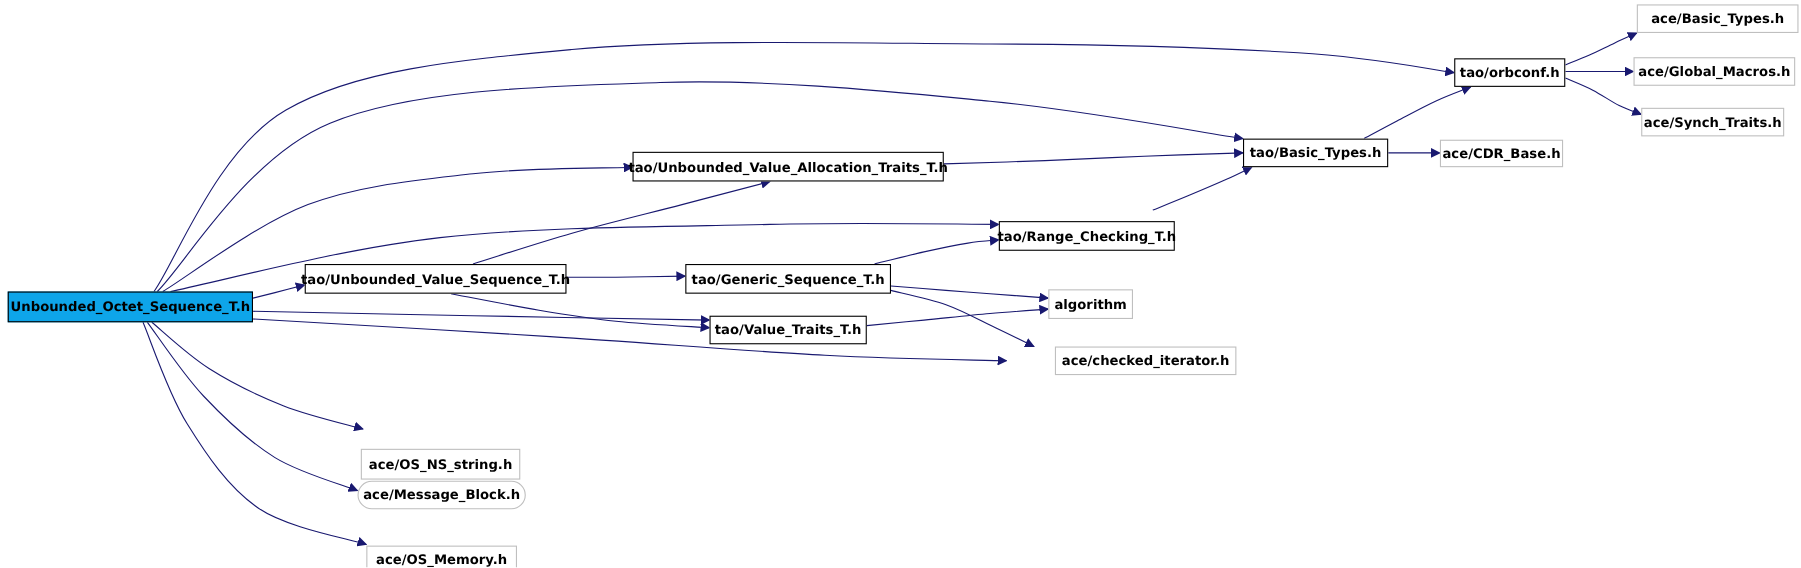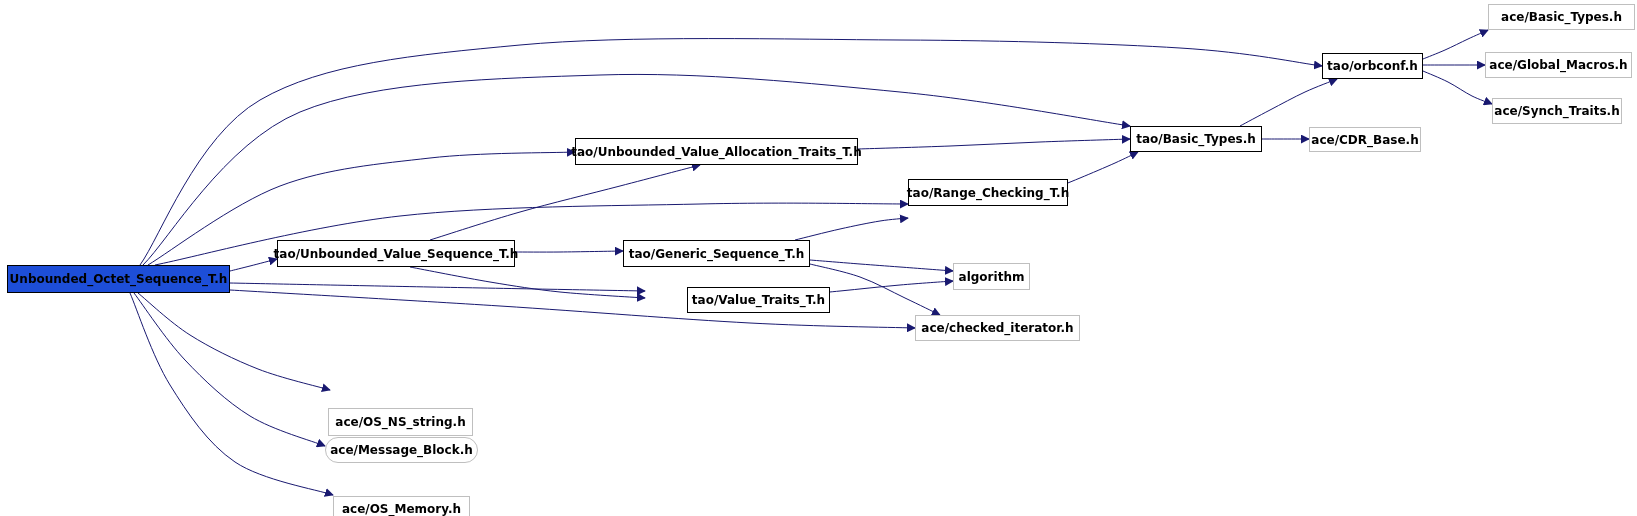--- a/index.html
+++ b/index.html
@@ -56,28 +56,28 @@
         <path d="M1048,191 C1053.3333333333333,188.83333333333334 1068.8333333333333,182.66666666666666 1080,178 C1091.1666666666667,173.33333333333334 1105.3333333333333,167.33333333333334 1115,163 C1124.6666666666667,158.66666666666666 1134.1666666666667,153.83333333333334 1138,152" class="edge" stroke="#191970" marker-end="url(#arrow)"></path>
         <path d="M858,149 C873.3333333333334,148.5 919.6666666666666,147.16666666666666 950,146 C980.3333333333334,144.83333333333334 1010,143.16666666666666 1040,142 C1070,140.83333333333334 1115,139.5 1130,139" class="edge" stroke="#191970" marker-end="url(#arrow)"></path>
         <path d="M1240,126 C1245,123.33333333333333 1259.1666666666667,115.66666666666667 1270,110 C1280.8333333333333,104.33333333333333 1293.8333333333333,97.16666666666667 1305,92 C1316.1666666666667,86.83333333333333 1331.6666666666667,81.16666666666667 1337,79" class="edge" stroke="#191970" marker-end="url(#arrow)"></path>
         <path d="M1262,139 C1265,139 1272.1666666666667,139 1280,139 C1287.8333333333333,139 1304.1666666666667,139 1309,139" class="edge" stroke="#191970" marker-end="url(#arrow)"></path>
         <path d="M1423,59 C1426.6666666666667,57.5 1437.5,53.333333333333336 1445,50 C1452.5,46.666666666666664 1460.8333333333333,42.333333333333336 1468,39 C1475.1666666666667,35.666666666666664 1484.6666666666667,31.5 1488,30" class="edge" stroke="#191970" marker-end="url(#arrow)"></path>
         <path d="M1423,65 C1427.5,65 1439.6666666666667,65 1450,65 C1460.3333333333333,65 1479.1666666666667,65 1485,65" class="edge" stroke="#191970" marker-end="url(#arrow)"></path>
         <path d="M1423,71 C1427.1666666666667,72.83333333333333 1439.8333333333333,77.83333333333333 1448,82 C1456.1666666666667,86.16666666666667 1464.6666666666667,92.33333333333333 1472,96 C1479.3333333333333,99.66666666666667 1488.6666666666667,102.66666666666667 1492,104" class="edge" stroke="#191970" marker-end="url(#arrow)"></path>
       </g>
   </svg>
   <div id="node-layer">
-      <div class="node main" style="left: 7px; top: 265px; width: 223px; height: 28px; background: #1d4ed8;">Unbounded_Octet_Sequence_T.h</div>
+      <div class="node main" style="left: 7px; top: 265px; width: 223px; height: 28px; background: #0ea5e9;">Unbounded_Octet_Sequence_T.h</div>
       <div class="node internal" style="left: 277px; top: 240px; width: 238px; height: 27px; text-align: center;">tao/Unbounded_Value_Sequence_T.h</div>
       <div class="node internal" style="left: 575px; top: 138px; width: 283px; height: 27px;">tao/Unbounded_Value_Allocation_Traits_T.h</div>
       <div class="node internal" style="left: 623px; top: 240px; width: 187px; height: 27px;">tao/Generic_Sequence_T.h</div>
-      <div class="node internal" style="left: 645px; top: 287px; width: 143px; height: 26px; margin-left: 42px;">tao/Value_Traits_T.h</div>
-      <div class="node internal" style="left: 908px; top: 179px; width: 160px; height: 27px;">tao/Range_Checking_T.h</div>
+      <div class="node internal" style="left: 645px; top: 287px; width: 143px; height: 26px;">tao/Value_Traits_T.h</div>
+      <div class="node internal" style="left: 908px; top: 201px; width: 160px; height: 27px;">tao/Range_Checking_T.h</div>
       <div class="node external" style="left: 953px; top: 263px; width: 77px; height: 27px; border-color: rgb(191, 191, 191);">algorithm</div>
-      <div class="node external" style="left: 915px; top: 315px; width: 165px; height: 26px; border-color: rgb(191, 191, 191); text-align: right;">ace/checked_iterator.h</div>
+      <div class="node external" style="left: 959px; top: 315px; width: 165px; height: 26px; border-color: rgb(191, 191, 191); text-align: right;">ace/checked_iterator.h</div>
       <div class="node internal" style="left: 1130px; top: 126px; width: 132px; height: 26px;">tao/Basic_Types.h</div>
       <div class="node external" style="left: 1309px; top: 127px; width: 112px; height: 25px; border-color: rgb(191, 191, 191);">ace/CDR_Base.h</div>
       <div class="node internal" style="left: 1322px; top: 53px; width: 101px; height: 26px;">tao/orbconf.h</div>
       <div class="node external" style="left: 1488px; top: 4px; width: 147px; height: 26px; border-color: rgb(191, 191, 191);">ace/Basic_Types.h</div>
       <div class="node external" style="left: 1485px; top: 52px; width: 147px; height: 26px; border-color: rgb(191, 191, 191);">ace/Global_Macros.h</div>
       <div class="node external" style="left: 1492px; top: 98px; width: 130px; height: 26px; border-color: rgb(191, 191, 191);">ace/Synch_Traits.h</div>
       <div class="node external" style="left: 328px; top: 408px; width: 145px; height: 28px; border-color: rgb(191, 191, 191);">ace/OS_NS_string.h</div>
       <div class="node external" style="left: 325px; top: 437px; width: 153px; height: 26px; border-color: rgb(191, 191, 191); border-radius: 13px;">ace/Message_Block.h</div>
       <div class="node external" style="left: 333px; top: 496px; width: 137px; height: 26px; border-color: rgb(191, 191, 191);">ace/OS_Memory.h</div>
     </div>

